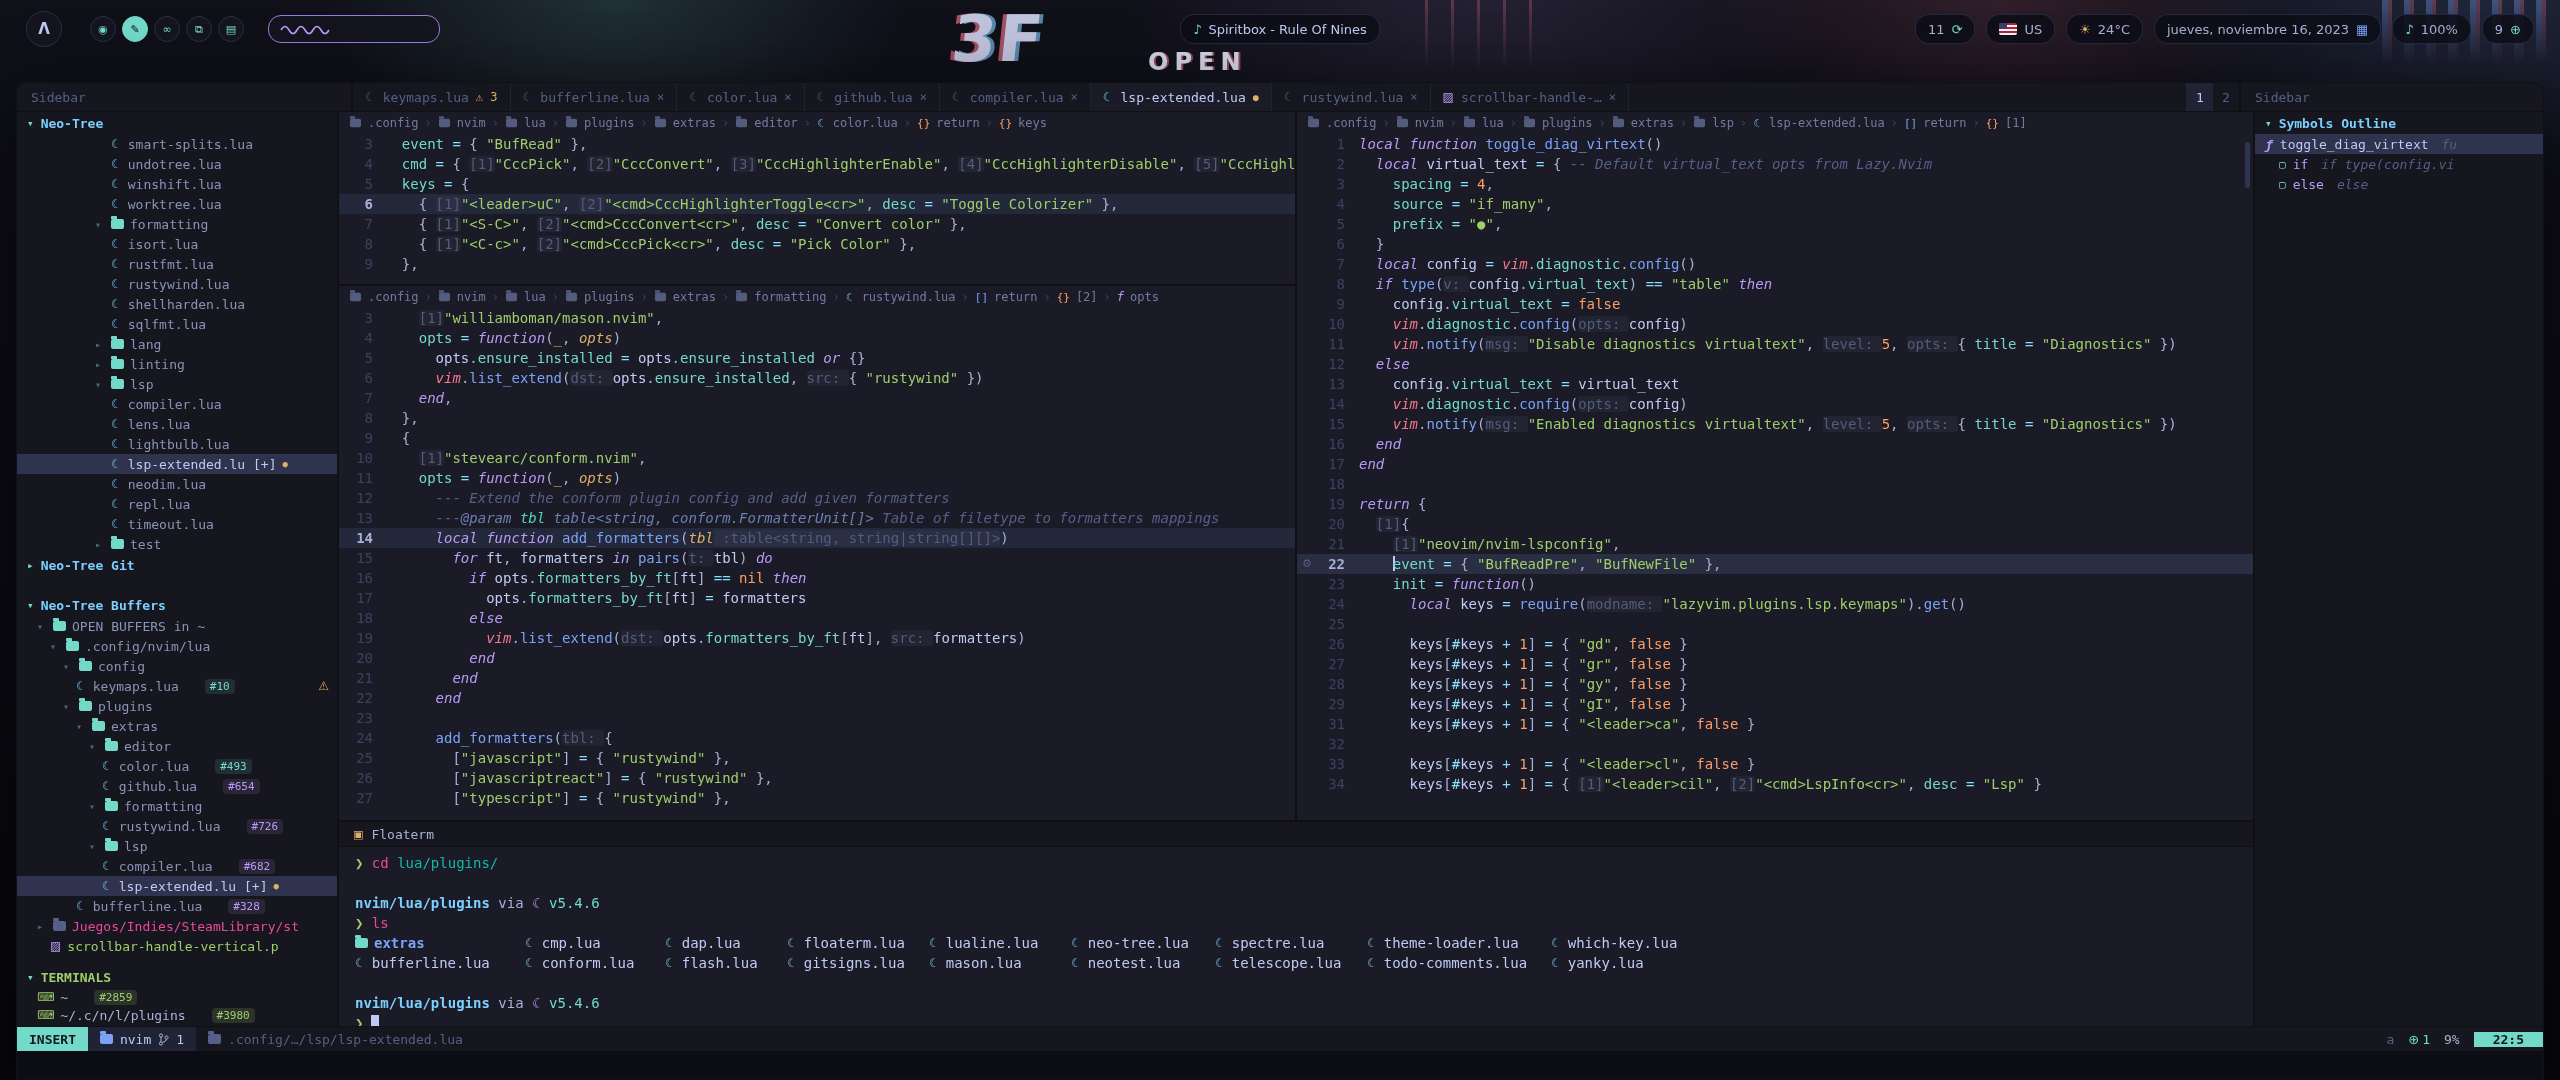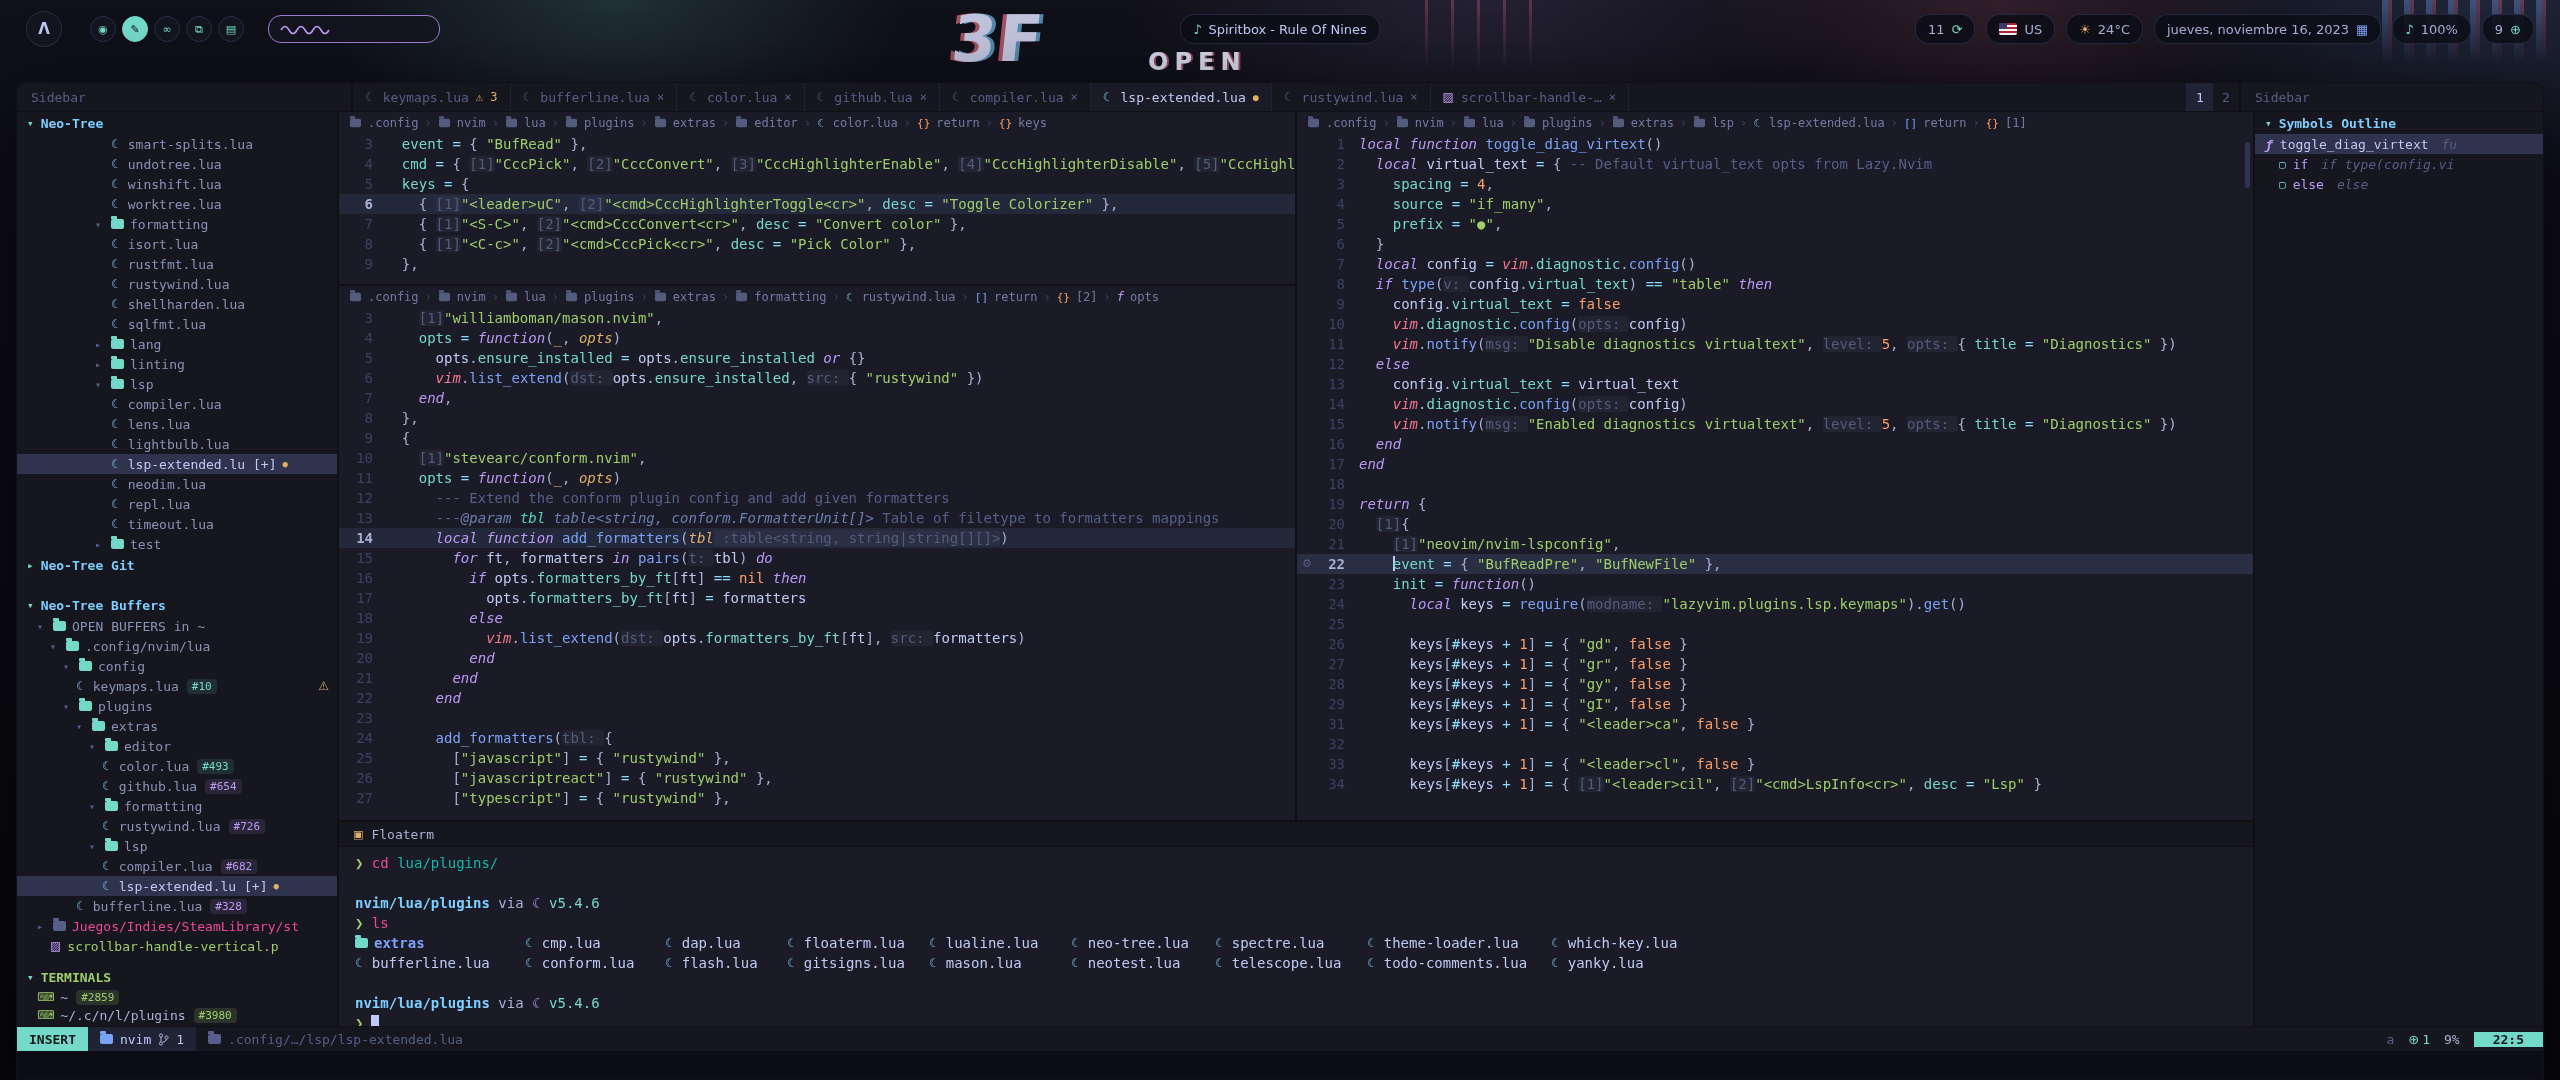--- a/index.html
+++ b/index.html
@@ -88,21 +88,21 @@
   .trow.greenrow .tlabel{color:#9ece6a}
   .tlabel{overflow:hidden}
   .ic-folder{position:relative;display:inline-block;width:13px;height:10px;flex:0 0 13px;border-radius:2px;
     background:currentColor;color:#73daca}
   .ic-folder::before{content:"";position:absolute;top:-3px;left:0;width:6px;height:3px;
     border-radius:1px 1px 0 0;background:inherit}
   .ic-lua{color:#7dcfff;font-size:12px;font-family:"DejaVu Sans",sans-serif}
   .ic-img{color:#bb9af7;font-size:12px;font-family:"DejaVu Sans",sans-serif}
   .ic-term{color:#9ece6a;font-size:12px;font-family:"DejaVu Sans",sans-serif}
   .moddot{color:#e0af68;font-size:9px}
-  .badge{font-size:11px;padding:0 5px;border-radius:4px;height:15px;line-height:15px;margin-left:2px}
+  .badge{font-size:11px;padding:0 5px;border-radius:4px;height:15px;line-height:15px;margin-left:20px}
   .b-teal{color:#73daca;background:rgba(115,218,202,.12)}
   .b-purple{color:#bb9af7;background:rgba(187,154,247,.12)}
   .b-green{color:#9ece6a;background:rgba(158,206,106,.16)}
   .warn-r{margin-left:auto;color:#e0af68;font-size:12px;font-family:"DejaVu Sans",sans-serif}
   .terminals{margin-top:auto;padding-bottom:2px}
   .terminals .trow{height:18px;flex:0 0 18px;color:#a9b1d6}
 
   
   .orow{height:20px;display:flex;align-items:center;gap:7px;padding:0 10px;white-space:nowrap;overflow:hidden}
   .orow.sel{background:#2f334d}
@@ -133,21 +133,21 @@
   .cl .sign{width:20px;flex:0 0 20px;text-align:center;color:#565f89;font-size:11px;font-family:"DejaVu Sans",sans-serif}
   .cl .num{width:34px;flex:0 0 34px;text-align:right;color:#3b4261;margin-right:12px}
   .paneC .cl .num{width:28px;flex:0 0 28px;margin-right:14px}
   .cl .code{flex:1;overflow:hidden;color:#a9b1d6}
   .cl.cur{background:#292e42}
   .pane.inactive .cl.cur{background:#24283b}
   .cl.cur .num{color:#a9b1d6;font-weight:bold}
   .sg-t{color:#a9b1d6}.sg-k{color:#bb9af7;font-style:italic}.sg-f{color:#7aa2f7}
   .sg-s{color:#9ece6a}.sg-n{color:#ff9e64}.sg-p{color:#73daca}.sg-v{color:#c0caf5}
   .sg-b{color:#f7768e;font-style:italic}.sg-o{color:#89ddff}
-  .sg-c{color:#565f89;}.sg-c2{color:#6d7fb3;font-style:italic}.sg-c3{color:#4fd6be;font-style:italic}
+  .sg-c{color:#565f89;font-style:italic}.sg-c2{color:#6d7fb3;font-style:italic}.sg-c3{color:#4fd6be;font-style:italic}
   .sg-h{color:#545c7e;background:rgba(84,92,126,.14);border-radius:3px}
   .sg-pa{color:#e0af68;font-style:italic}
   .caret{display:inline-block;width:2px;height:15px;background:#c0caf5;vertical-align:-2px;margin-right:-2px}
   .scrollhandle{position:absolute;right:3px;top:30px;width:5px;height:46px;border-radius:3px;background:#2f3450}
 
   
   .floaterm{height:204px;flex:0 0 204px;border-top:2px solid #101014;display:flex;flex-direction:column;background:#1a1b26}
   .ft-head{height:24px;flex:0 0 24px;background:#16161e;border-bottom:1px solid #101014;
     display:flex;align-items:center;gap:8px;padding-left:14px;color:#a9b1d6;font-size:13px}
   .ft-ic{color:#e0af68;font-family:"DejaVu Sans",sans-serif;font-size:11px}

